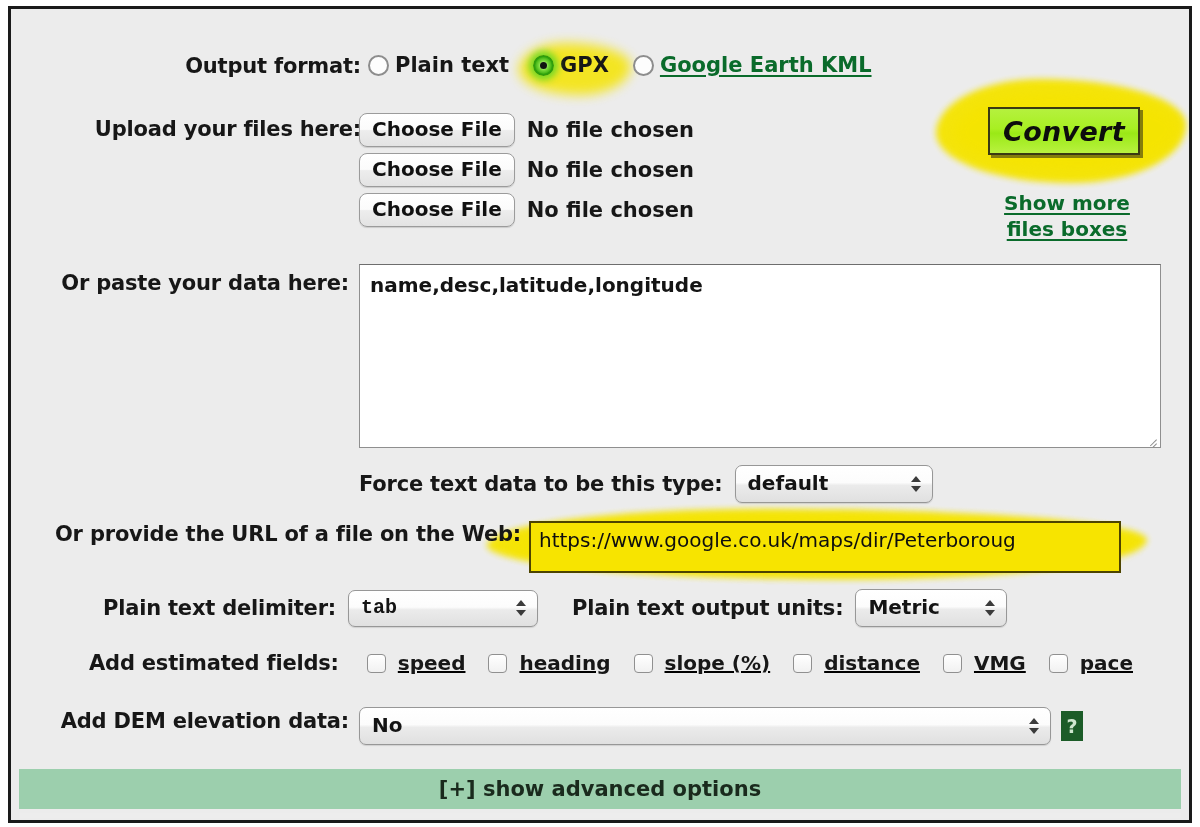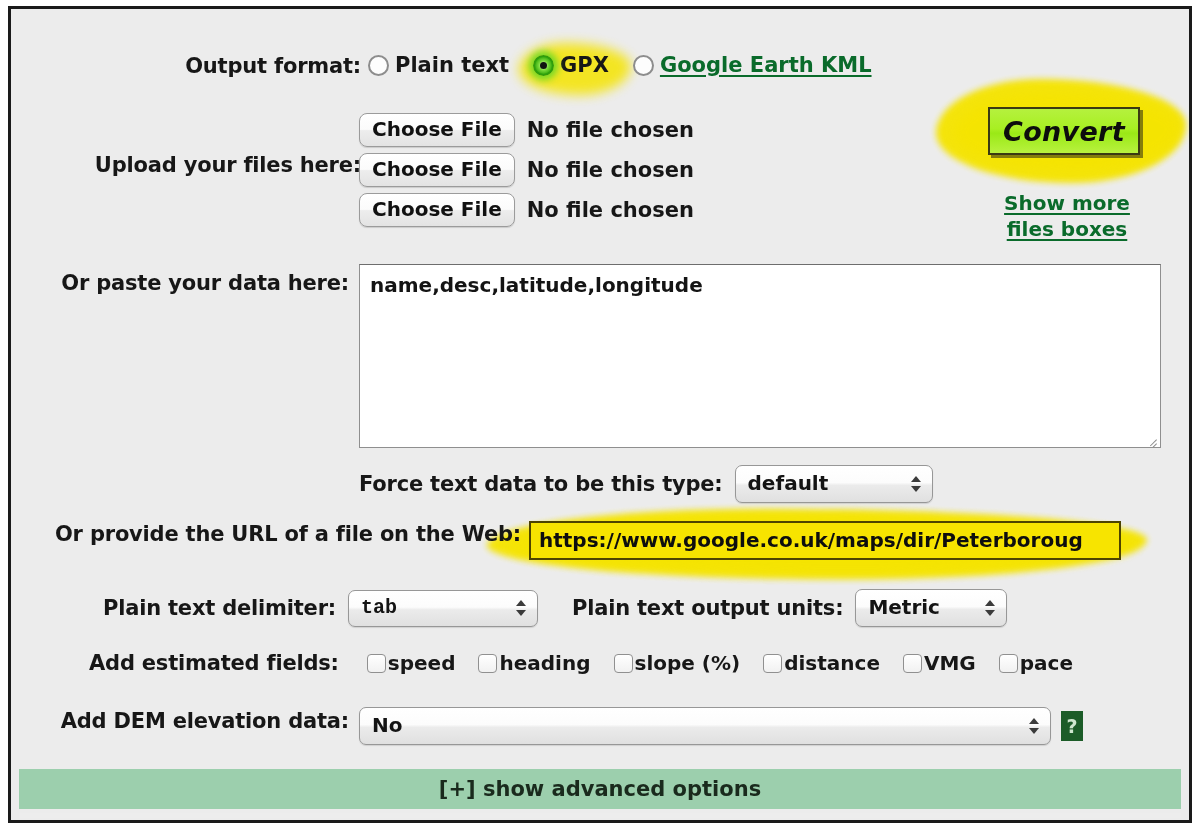--- a/index.html
+++ b/index.html
@@ -198,32 +198,32 @@
   }
   .select .arrows::before { top:2px;  border-bottom:6px solid #3b3b3b; }
   .select .arrows::after  { bottom:2px; border-top:6px solid #3b3b3b; }
 
   
   .url-input {
     position: relative;
     width: 592px;
     background: #f7e400;
     border: 2px solid #4d4400;
-    padding: 5px 8px 6px 8px;
+    padding: 5px 8px 19px 8px;
     font-size: 20px;
-    font-weight: bold;
+    font-weight: normal;
     color:#0e0e0e;
     white-space: nowrap;
     overflow: hidden;
     z-index: 2;
     cursor: text;
   }
 
   
-  .cb-item { display:flex; align-items:center; gap:2px; margin-right: 23px; }
+  .cb-item { display:flex; align-items:center; gap:12px; margin-right: 23px; text-decoration: underline; }
   .cb {
     width:19px; height:19px; flex:none;
     border:1.5px solid #909090;
     border-radius:4px;
     background: linear-gradient(#ffffff,#f1f1f1);
   }
   .cb-label { font-size:20px; font-weight:bold; color:#171717; white-space:nowrap; }
 
   
   .help-icon {
@@ -267,21 +267,21 @@
         <span class="radio"></span>
         <span class="radio-label">Plain text</span>
 
         <span class="radio checked"></span>
         <span class="radio-label">GPX</span>
 
         <span class="radio"></span>
         <span class="radio-label link">Google Earth KML</span>
       </div>
 
-      <div class="row" style="left:60px; top:108px; width:290px; justify-content:flex-end;margin-top:36px;">
+      <div class="row" style="left:60px; top:108px; width:290px; justify-content:flex-end;">
         <span class="lbl">Upload your files here:</span>
       </div>
 
       <div class="row file-row" style="left:348px; top:104px;">
         <span class="choose-btn">Choose File</span>
         <span class="file-status">No file chosen</span>
       </div>
 
       <div class="row file-row" style="left:348px; top:144px;">
         <span class="choose-btn">Choose File</span>

